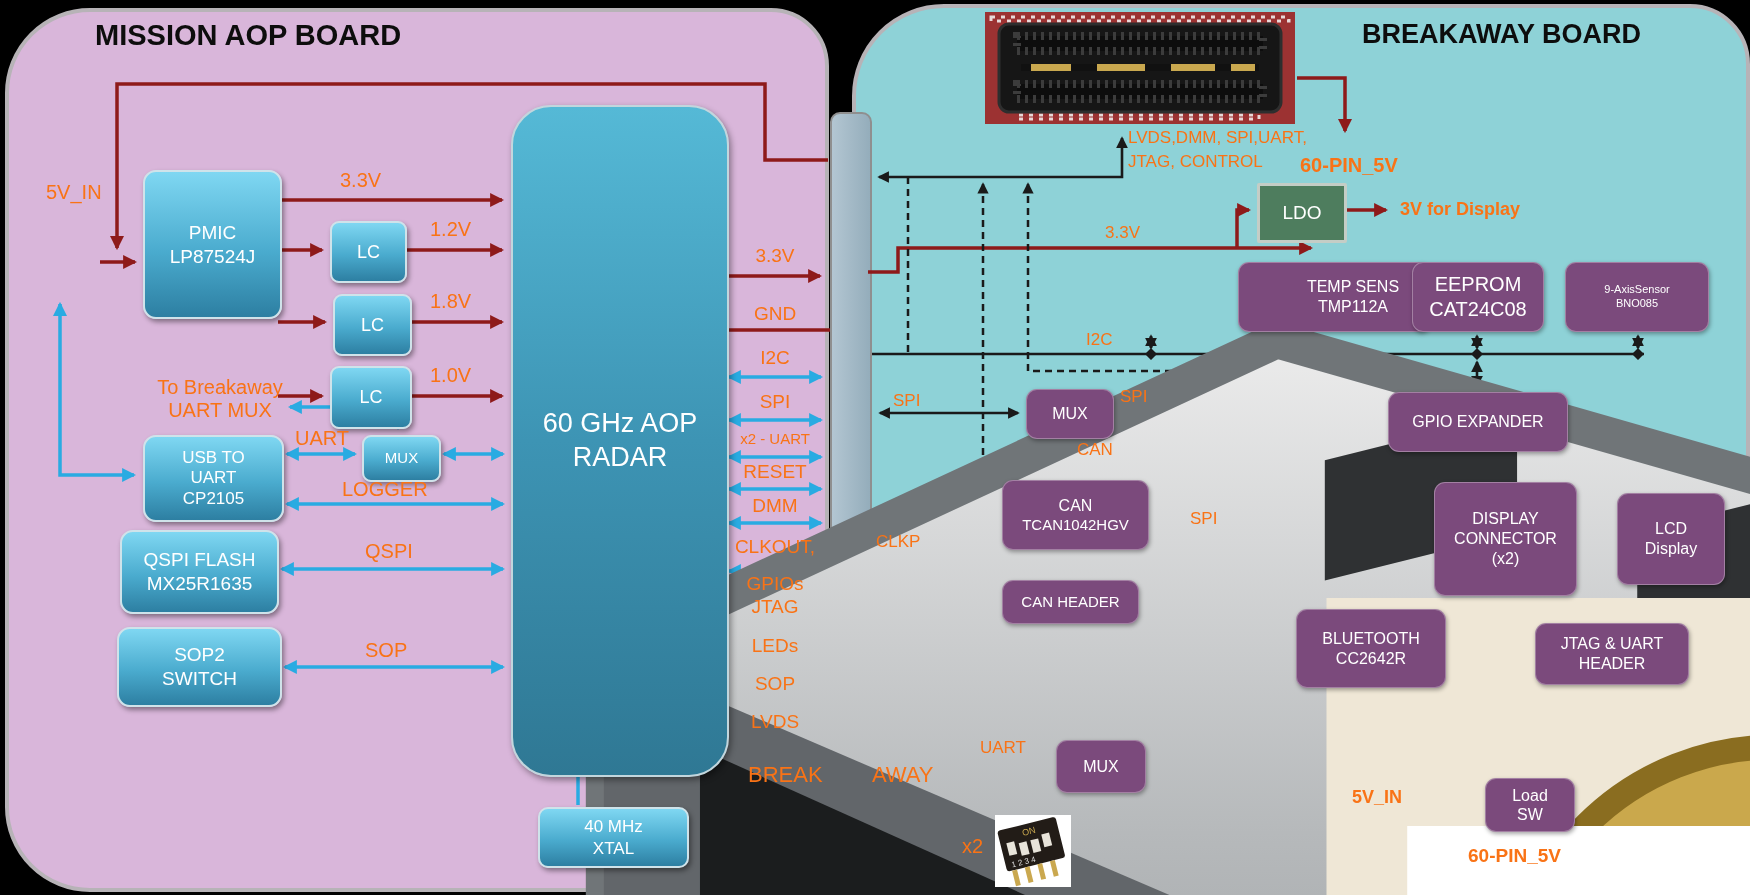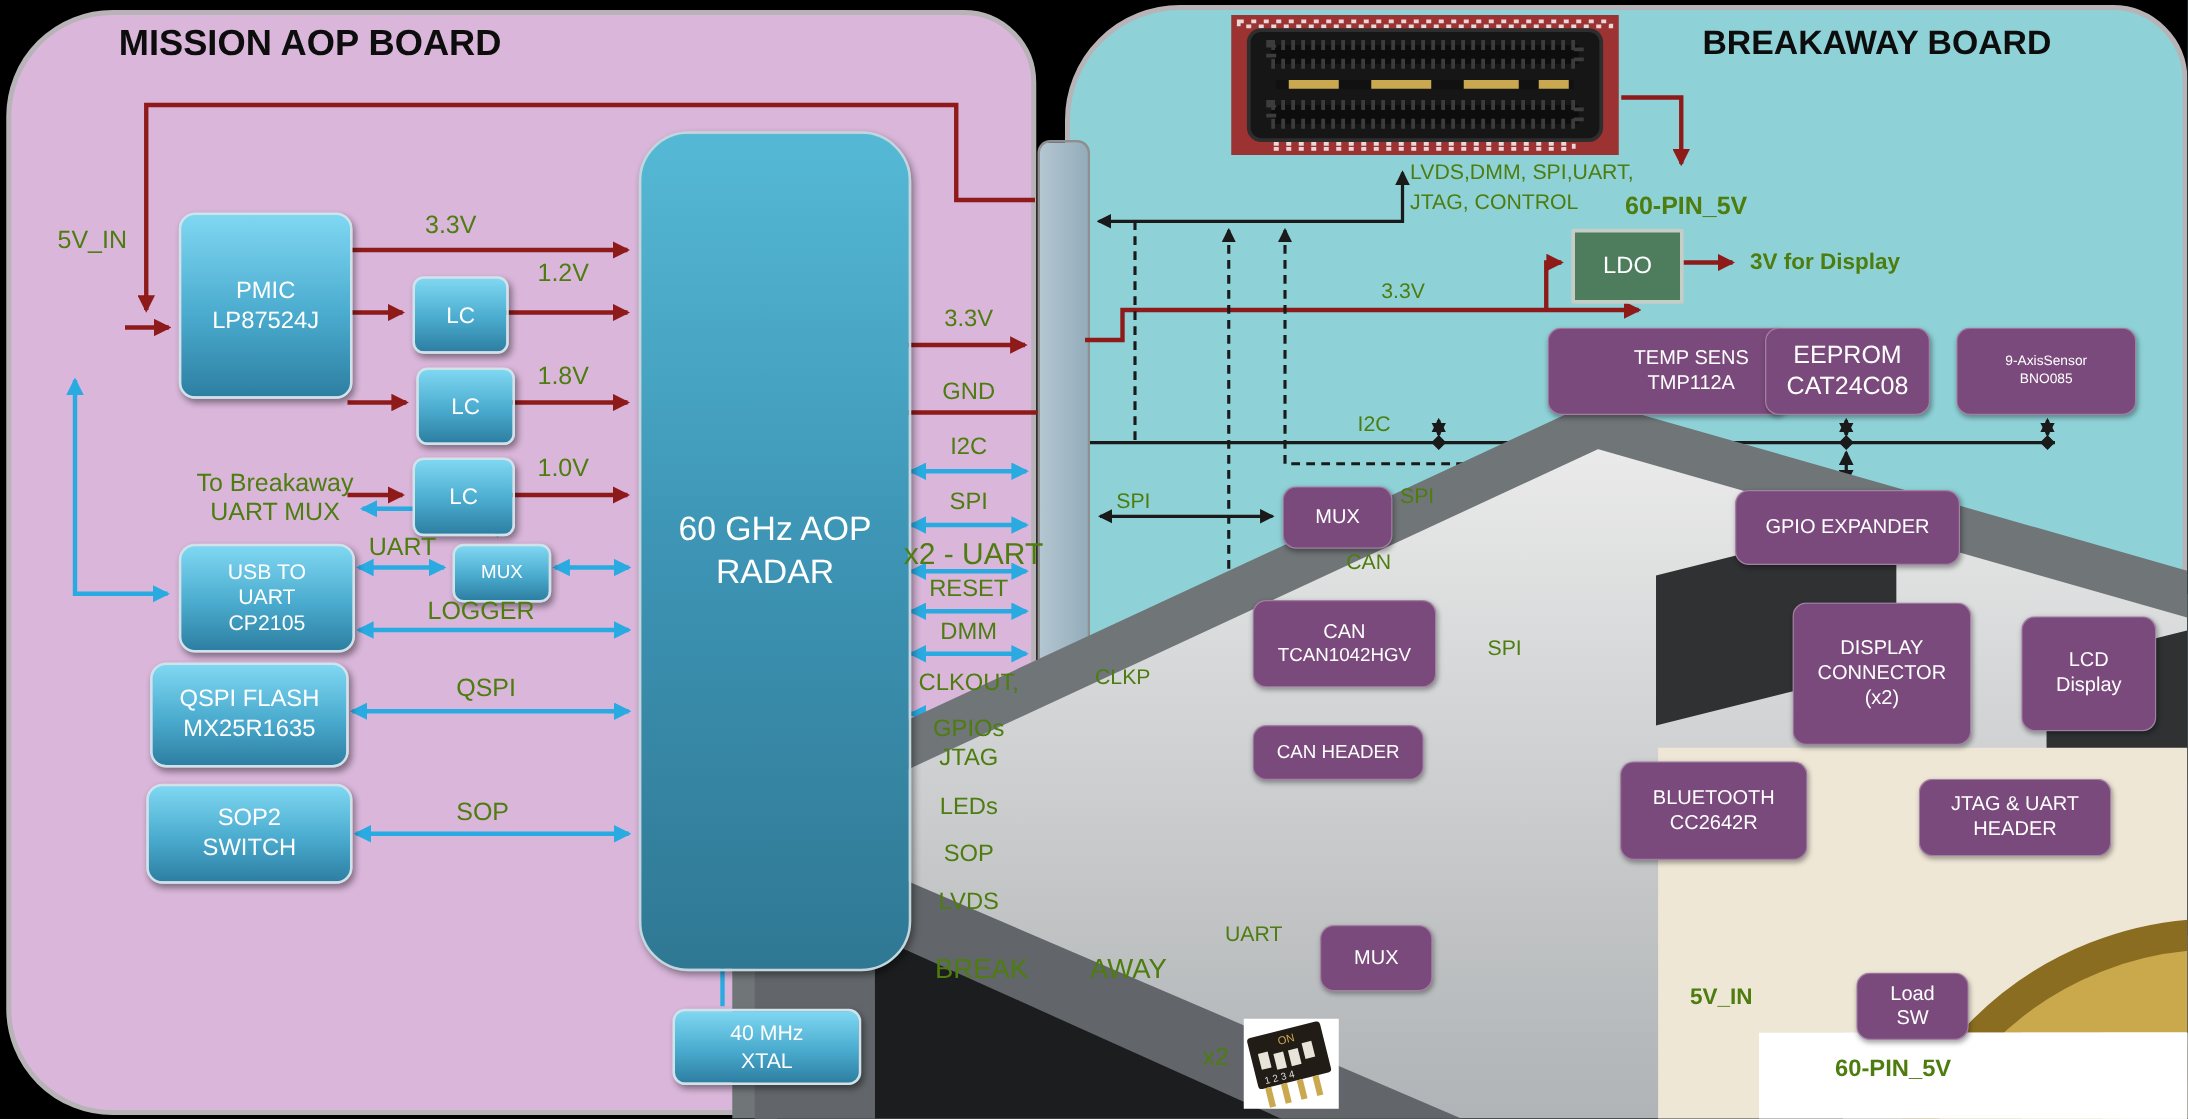--- a/index.html
+++ b/index.html
@@ -15,21 +15,21 @@
   svg.overlay{position:absolute;left:0;top:0;z-index:3;}
   .blk{position:absolute;z-index:4;display:flex;flex-direction:column;align-items:center;
     justify-content:center;text-align:center;color:#fff;line-height:1.25;}
   .blue{background:linear-gradient(180deg,#7fd7f2 0%,#4aabce 55%,#2d7fa2 100%);
     border:2px solid #cfe3ea;border-radius:13px;box-shadow:2px 3px 5px rgba(0,0,0,.4);}
   .radar-blk{background:linear-gradient(180deg,#55b9d6 0%,#3d94b4 50%,#2f7894 100%);
     border:2px solid #c2d6dd;border-radius:40px;box-shadow:2px 3px 6px rgba(0,0,0,.4);}
   .purple{background:#7b4a7c;border:1px solid rgba(255,255,255,.3);border-radius:11px;
     box-shadow:1px 2px 4px rgba(0,0,0,.35);}
   .green{background:#4e7d5e;border:3px solid #c4cdc6;border-radius:2px;}
-  .lbl{position:absolute;z-index:5;color:#4d7c0f;white-space:nowrap;line-height:1.05;}
+  .lbl{position:absolute;z-index:5;color:#f97316;white-space:nowrap;line-height:1.05;}
   .c{text-align:center;}
   .b{font-weight:bold;}
   .title{font-weight:bold;font-size:29px;letter-spacing:0px;color:#0d0d0d;}
 </style>
 </head>
 <body>
 
 <div id="stage">
 
   <div id="mission-board" class="board"></div>
@@ -263,35 +263,35 @@
     <span>SWITCH</span>
   </div>
 
   <div class="blk blue" style="left:538px;top:807px;width:147px;height:57px;font-size:17px;border-radius:10px;">
     <span>40 MHz</span>
     <span>XTAL</span>
   </div>
 
   <div class="lbl" style="left:46px;top:182px;font-size:20px;">5V_IN</div>
   <div class="lbl" style="left:340px;top:170px;font-size:20px;">3.3V</div>
-  <div class="lbl" style="left:430px;top:209px;font-size:20px;">1.2V</div>
+  <div class="lbl" style="left:430px;top:219px;font-size:20px;">1.2V</div>
   <div class="lbl" style="left:430px;top:291px;font-size:20px;">1.8V</div>
   <div class="lbl" style="left:430px;top:365px;font-size:20px;">1.0V</div>
   <div class="lbl c" style="left:150px;top:377px;width:140px;font-size:20px;">To Breakaway</div>
   <div class="lbl c" style="left:150px;top:400px;width:140px;font-size:20px;">UART MUX</div>
   <div class="lbl" style="left:295px;top:428px;font-size:20px;">UART</div>
   <div class="lbl" style="left:342px;top:479px;font-size:20px;">LOGGER</div>
   <div class="lbl" style="left:365px;top:541px;font-size:20px;">QSPI</div>
   <div class="lbl" style="left:365px;top:640px;font-size:20px;">SOP</div>
 
   <div class="lbl c" style="left:723px;top:246px;width:104px;font-size:19px;">3.3V</div>
   <div class="lbl c" style="left:723px;top:304px;width:104px;font-size:19px;">GND</div>
   <div class="lbl c" style="left:723px;top:348px;width:104px;font-size:19px;">I2C</div>
   <div class="lbl c" style="left:723px;top:392px;width:104px;font-size:19px;">SPI</div>
-  <div class="lbl c" style="left:723px;top:431px;width:104px;font-size:24px;">x2 - UART</div>
+  <div class="lbl c" style="left:723px;top:431px;width:104px;font-size:15px;">x2 - UART</div>
   <div class="lbl c" style="left:723px;top:462px;width:104px;font-size:19px;">RESET</div>
   <div class="lbl c" style="left:723px;top:496px;width:104px;font-size:19px;">DMM</div>
   <div class="lbl c" style="left:723px;top:537px;width:104px;font-size:19px;">CLKOUT,</div>
   <div class="lbl c" style="left:723px;top:574px;width:104px;font-size:19px;">GPIOs</div>
   <div class="lbl c" style="left:723px;top:597px;width:104px;font-size:19px;">JTAG</div>
   <div class="lbl c" style="left:723px;top:636px;width:104px;font-size:19px;">LEDs</div>
   <div class="lbl c" style="left:723px;top:674px;width:104px;font-size:19px;">SOP</div>
   <div class="lbl c" style="left:723px;top:712px;width:104px;font-size:19px;">LVDS</div>
   <div class="lbl" style="left:748px;top:763px;font-size:22px;">BREAK</div>
 

